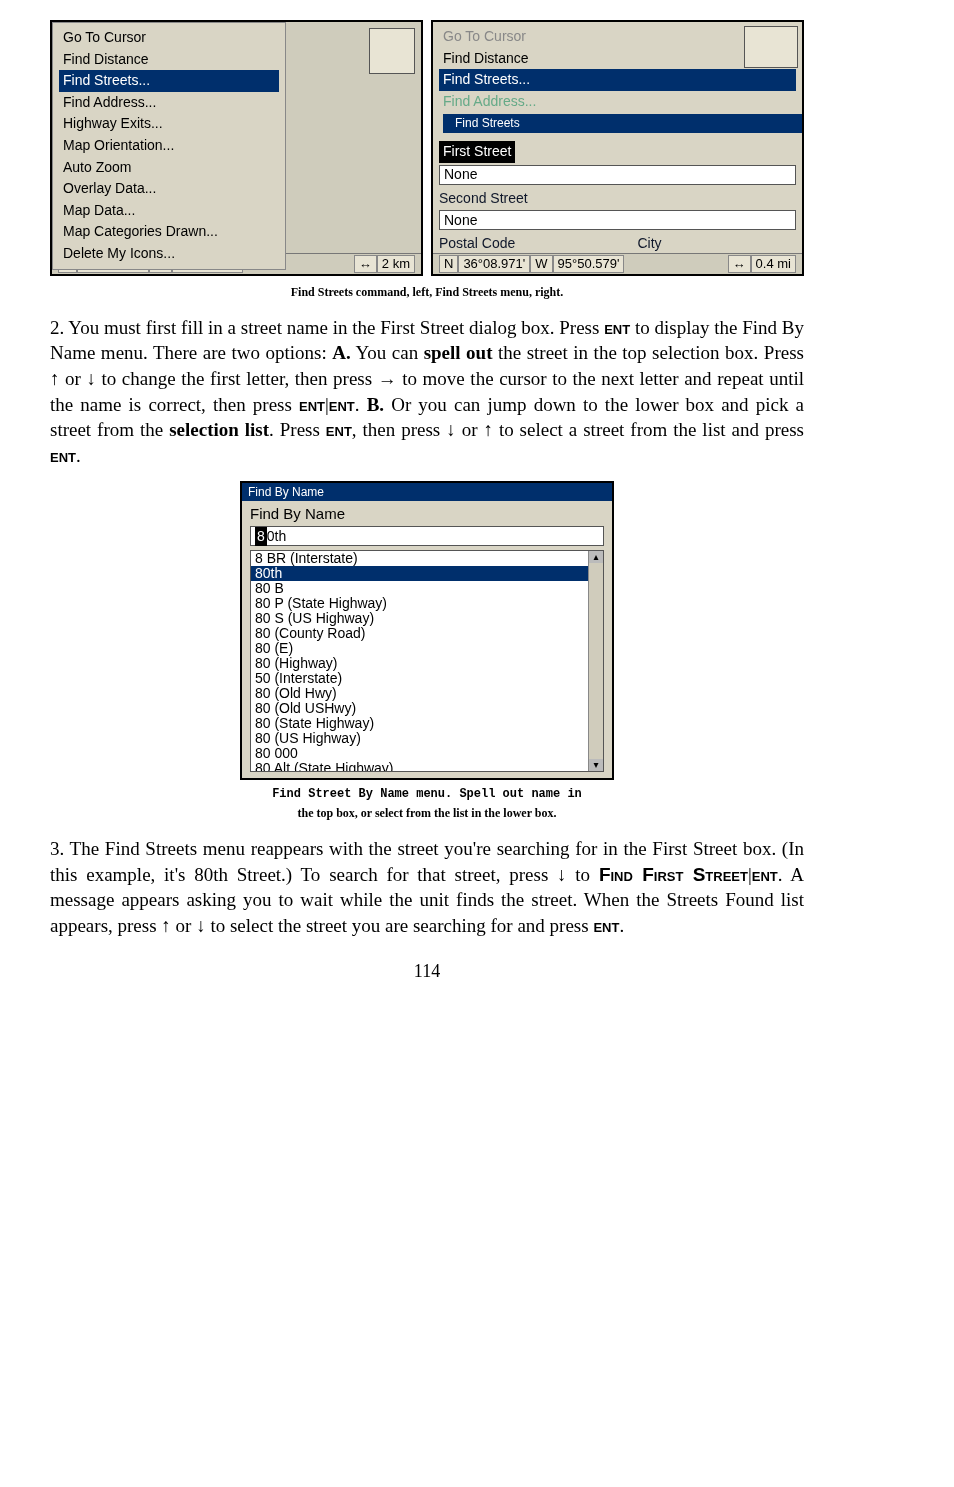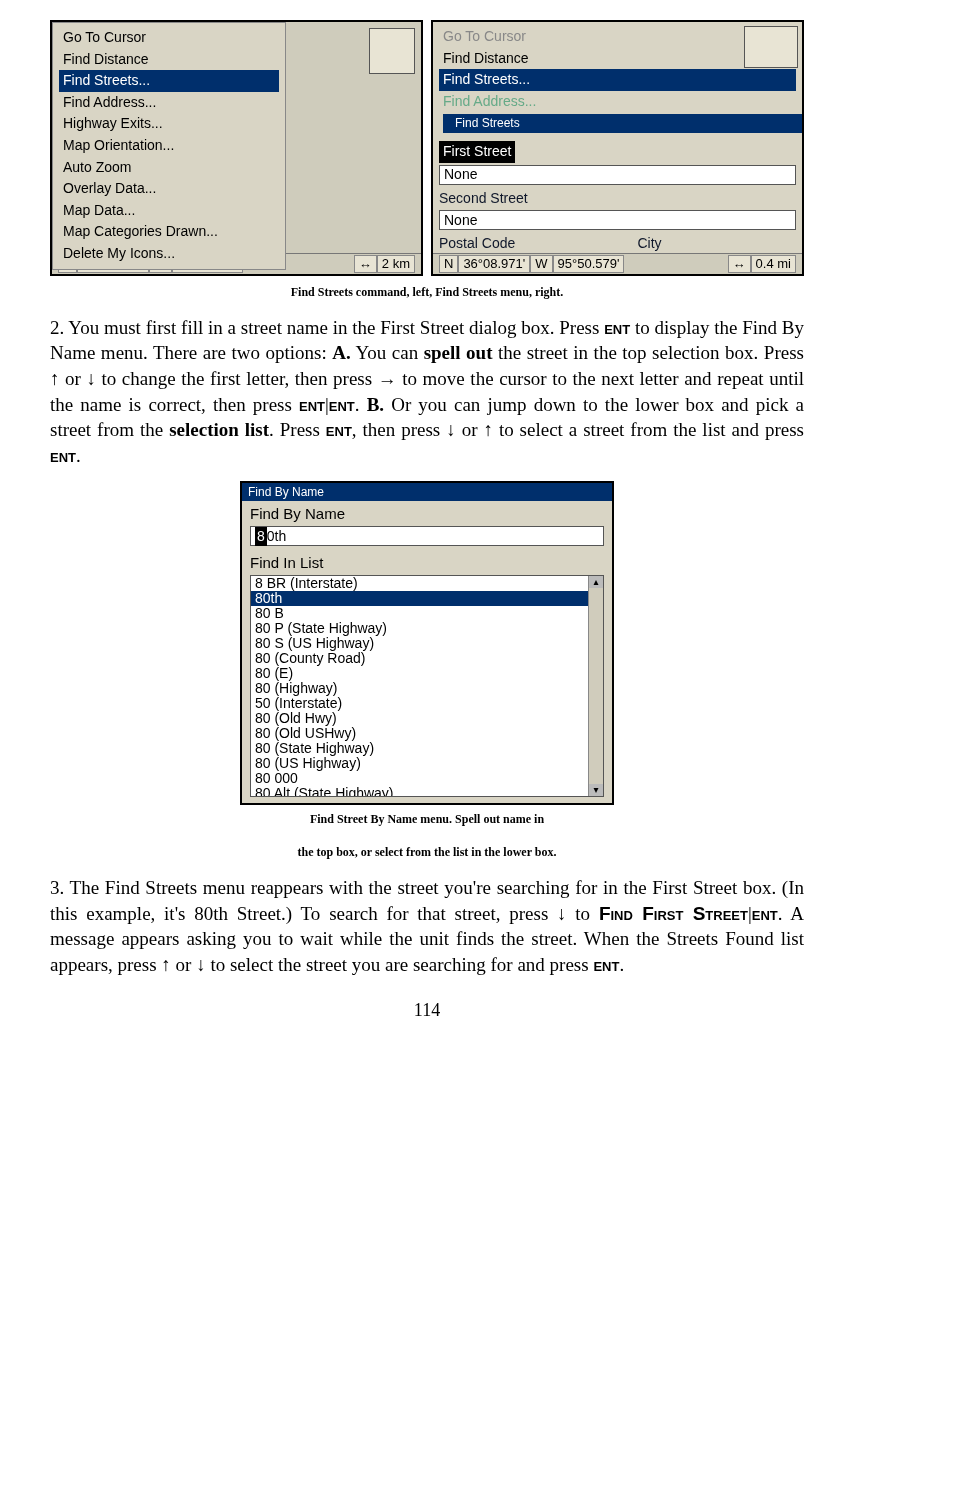--- a/index.html
+++ b/index.html
@@ -323,21 +323,20 @@
   <span>2. You must first fill in a street name in the First Street dialog box. Press </span><span class="sc">ENT</span><span> to display the Find By Name menu. There are two options: </span><b>A.</b><span> You can </span><b>spell out</b><span> the street in the top selection box. Press ↑ or ↓ to change the first letter, then press → to move the cursor to the next letter and repeat until the name is correct, then press </span><span class="sc">ENT</span><span>|</span><span class="sc">ENT</span><span>. </span><b>B.</b><span> Or you can jump down to the lower box and pick a street from the </span><b>selection list</b><span>. Press </span><span class="sc">ENT</span><span>, then press ↓ or ↑ to select a street from the list and press </span><span class="sc">ENT</span><span>.</span>
 </p>
 
 <div class="fig2">
   <div class="pt">Find By Name</div>
   <div class="sec-lbl">Find By Name</div>
   <div class="spell">
     <span class="cursor">8</span>
       <span>0th</span>
   </div>
-  <div class="sec-lbl">Find In List</div>
   <div class="list">
     <div class="li">8 BR (Interstate)</div>
     <div class="li sel">80th</div>
     <div class="li">80  B</div>
     <div class="li">80  P (State Highway)</div>
     <div class="li">80  S (US Highway)</div>
     <div class="li">80 (County Road)</div>
     <div class="li">80 (E)</div>
     <div class="li">80 (Highway)</div>
     <div class="li">50 (Interstate)</div>
@@ -347,20 +346,20 @@
     <div class="li">80 (US Highway)</div>
     <div class="li">80 000</div>
     <div class="li">80 Alt (State Highway)</div>
     <div class="sb">
       <div class="up">▴</div>
       <div class="dn">▾</div>
     </div>
   </div>
 </div>
 
-<div class="caption" style="margin-bottom:16px;">Find Street By Name menu. Spell out name in</div>
+<div class="caption" style="margin-bottom:2px;font-family:Liberation Mono, monospace;">Find Street By Name menu. Spell out name in</div>
 <div class="caption" style="margin-top:0;">the top box, or select from the list in the lower box.</div>
 
 <p class="body">
   <span>3. The Find Streets menu reappears with the street you're searching for in the First Street box. (In this example, it's 80th Street.) To search for that street, press ↓ to </span><span class="scap">Find First Street</span><span>|</span><span class="sc">ENT</span><span>. A message appears asking you to wait while the unit finds the street. When the Streets Found list appears, press ↑ or ↓ to select the street you are searching for and press </span><span class="sc">ENT</span><span>.</span>
 </p>
 
 <div class="page-num">114</div>
 
 </body></html>

